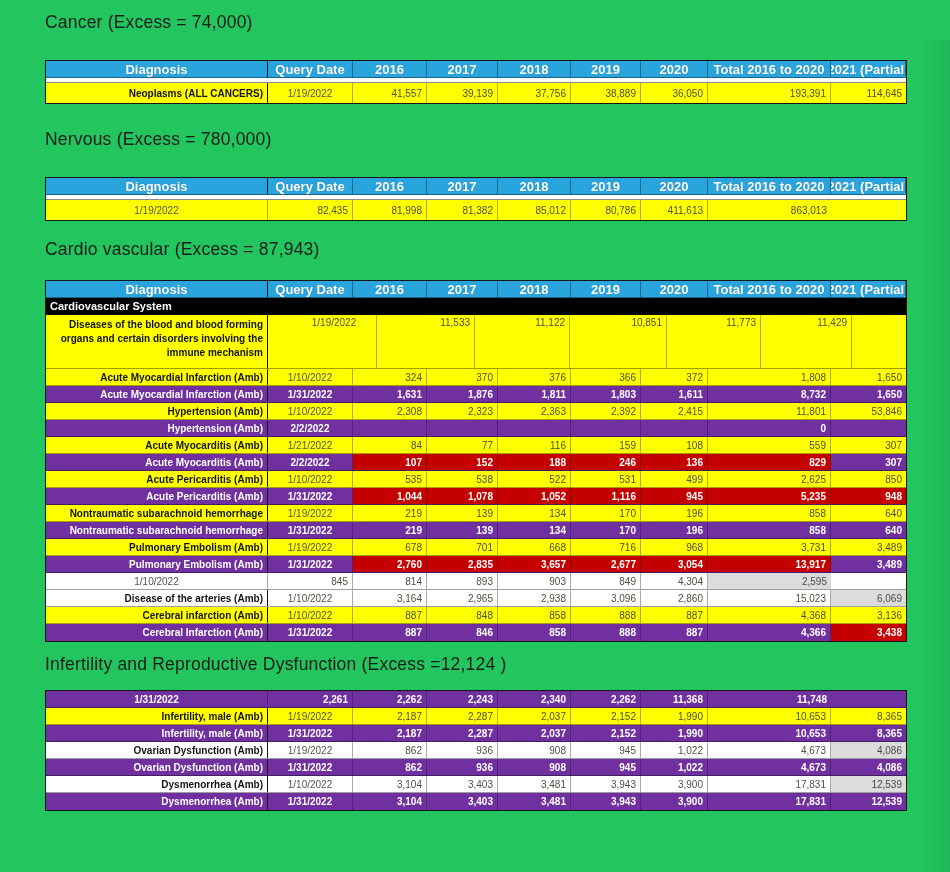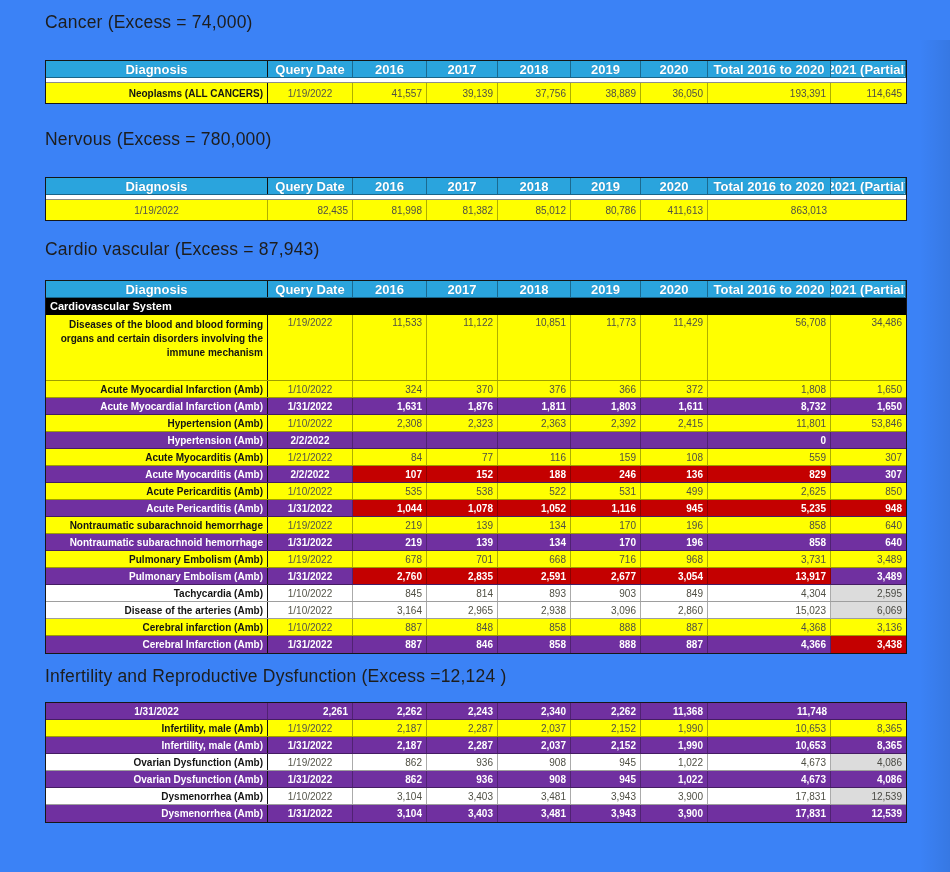--- a/index.html
+++ b/index.html
@@ -1,21 +1,21 @@
 <!DOCTYPE html>
 <html style="--header-blue: #2aa4dd; --row-yellow: #ffff00; --row-purple: #7030a0; --alert-red: #c40000; --section-black: #000000; --partial-gray: #dcdcdc;"><head>
 <meta charset="utf-8">
 <style>
   html,body{margin:0;padding:0;background:#ffffff;}
   .page{
     position:relative;
     width:950px;height:872px;
     box-sizing:border-box;
     padding:12px 0 0 45px;
-    background:#3b82f6;
+    background:#22c55e;
     font-family:"Liberation Sans","DejaVu Sans",sans-serif;
     overflow:hidden;
   }
   
   .page::after{
     content:"";position:absolute;top:40px;right:0;width:30px;height:832px;
     background:linear-gradient(90deg,rgba(0,0,0,0) 0%,rgba(0,0,0,0.08) 100%);
     pointer-events:none;
   }
   .section{width:863px;}
@@ -38,21 +38,21 @@
   }
   .row{
     display:grid;
     grid-template-columns:222px 85px 74px 71px 73px 70px 67px 123px 75px;
     box-sizing:border-box;
     height:17px;
     border-bottom:1px solid rgba(0,0,0,0.38);
   }
   .row:last-child{border-bottom:none;}
   .row.big{height:20px;}
-  .row.tall{height:66px;}
+  .row.tall{height:54px;gap:24px;}
   .gap{height:4px;background:#ffffff;border-bottom:1px solid rgba(0,0,0,0.45);}
 
   .cell{
     box-sizing:border-box;
     overflow:hidden;
     display:flex;align-items:center;
     font-size:10px;line-height:11px;
     border-right:1px solid rgba(0,0,0,0.35);
     padding:0 4px;
     white-space:nowrap;
@@ -310,28 +310,27 @@
             <div class="cell num c5">716</div>
             <div class="cell num c6">968</div>
             <div class="cell num c7">3,731</div>
             <div class="cell num c8">3,489</div>
           </div>
           <div class="row purple">
             <div class="cell c0 diag">Pulmonary Embolism (Amb)</div>
             <div class="cell c1 date">1/31/2022</div>
             <div class="cell num c2 red">2,760</div>
             <div class="cell num c3 red">2,835</div>
-            <div class="cell num c4 red">2,591</div>
+            <div class="cell num c4 red">3,657</div>
             <div class="cell num c5 red">2,677</div>
             <div class="cell num c6 red">3,054</div>
             <div class="cell num c7 red">13,917</div>
             <div class="cell num c8">3,489</div>
           </div>
           <div class="row white">
-            <div class="cell c0 diag">Tachycardia (Amb)</div>
             <div class="cell c1 date">1/10/2022</div>
             <div class="cell num c2">845</div>
             <div class="cell num c3">814</div>
             <div class="cell num c4">893</div>
             <div class="cell num c5">903</div>
             <div class="cell num c6">849</div>
             <div class="cell num c7">4,304</div>
             <div class="cell num c8 gray">2,595</div>
           </div>
           <div class="row white">

